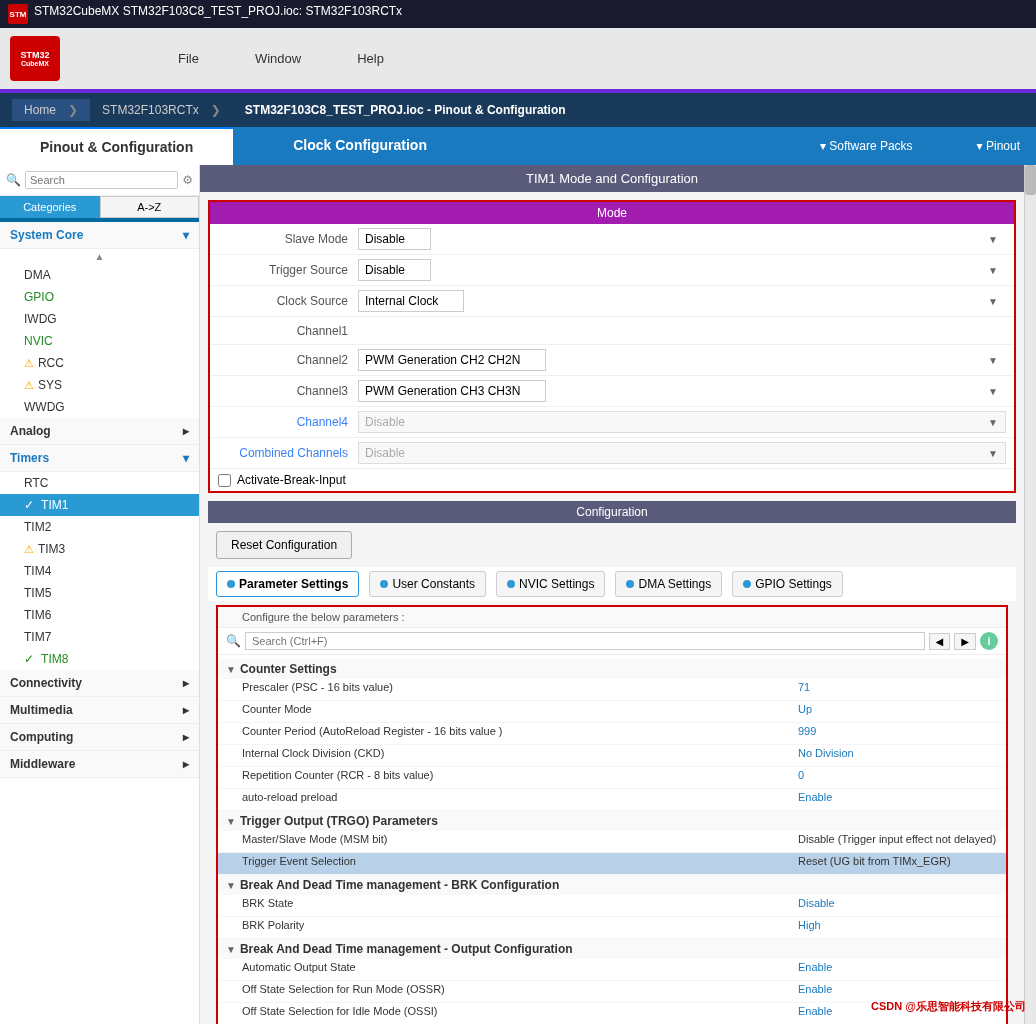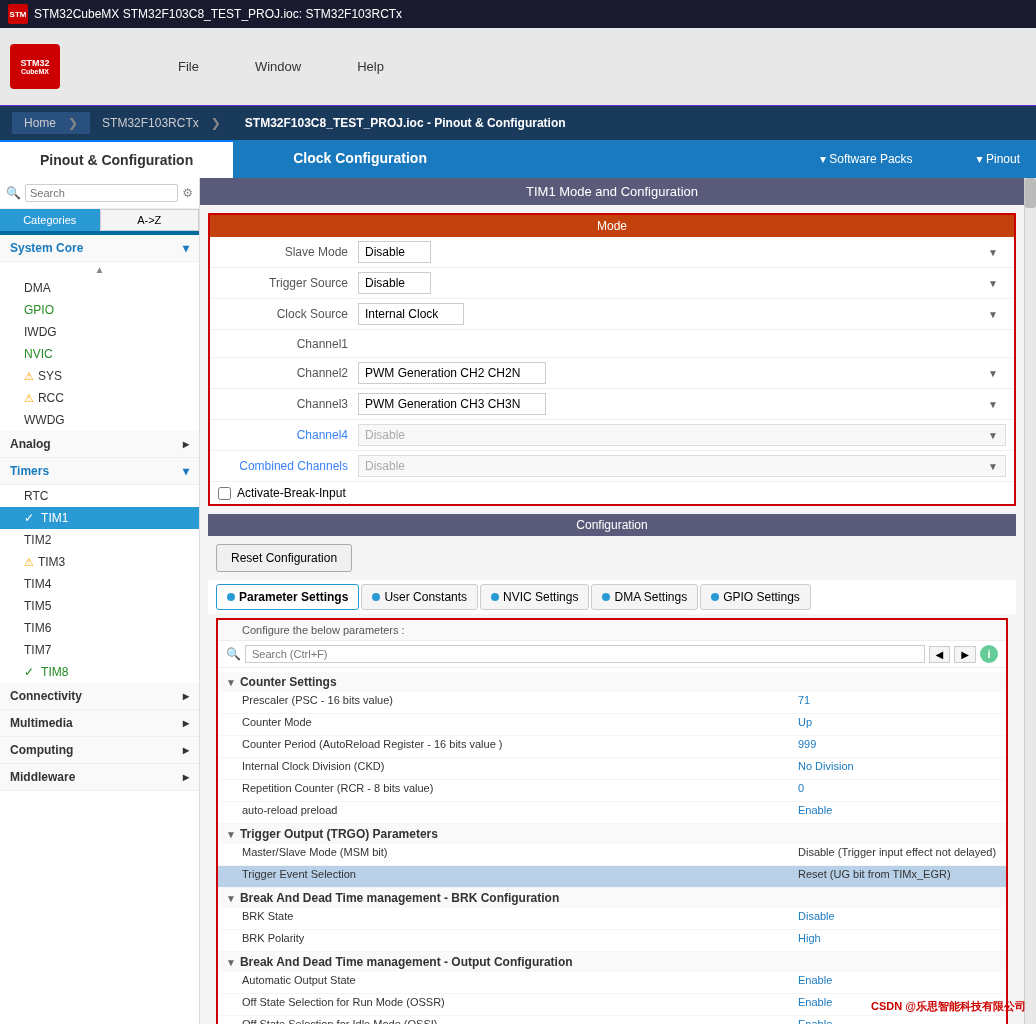--- a/index.html
+++ b/index.html
@@ -1,23 +1,23 @@
 <!DOCTYPE html>
 <html><head>
   <meta charset="utf-8">
   <style>
     * { box-sizing: border-box; margin: 0; padding: 0; font-family: Arial, sans-serif; font-size: 12px; }
     body { background: #f0f0f0; width: 1036px; min-height: 1024px; overflow: hidden; }
 
     
-    #title-bar { background: #1a1a2e; color: white; padding: 4px 8px; font-size: 11px; display: flex; align-items: center; gap: 6px; }
+    #title-bar { background: #1a1a2e; color: white; padding: 4px 8px; font-size: 11px; display: flex; gap: 6px; }
     #title-bar .stm-logo { width: 20px; height: 20px; background: #cc0000; border-radius: 2px; display: flex; align-items: center; justify-content: center; color: white; font-size: 8px; font-weight: bold; }
 
     
-    #menu-bar { background: #e8e8e8; display: flex; align-items: center; padding: 16px 0; border-bottom: 1px solid #6d28d9; }
+    #menu-bar { background: #e8e8e8; display: flex; align-items: center; padding: 8px 0; border-bottom: 4px solid #6d28d9; }
     .stm-logo-main { width: 50px; height: 45px; margin: 0 10px; background: #cc0000; border-radius: 4px; display: flex; flex-direction: column; align-items: center; justify-content: center; color: white; font-size: 7px; font-weight: bold; }
     .menu-items { display: flex; gap: 40px; margin-left: 100px; }
     .menu-item { cursor: pointer; padding: 4px 8px; color: #333; font-size: 13px; text-align: center; }
 
     
     #breadcrumb { background: #1a3a5c; color: white; padding: 6px 12px; display: flex; align-items: center; gap: 0; font-size: 13px; }
     .breadcrumb-item { padding: 4px 12px; color: #ccc; position: relative; display: flex; align-items: center; }
     .breadcrumb-item::after { content: '❯'; margin-left: 12px; color: #888; }
     .breadcrumb-item:last-child::after { display: none; }
     .breadcrumb-item.active { color: white; font-weight: bold; }
@@ -48,38 +48,38 @@
     .sidebar-item-indent { padding-left: 24px; }
 
     
     #content { flex: 1; overflow-y: auto; background: #f5f5f5; }
 
     
     .content-header { background: #5a5a7a; color: white; text-align: center; padding: 6px; font-size: 13px; }
 
     
     .mode-section { border: 2px solid #cc0000; margin: 8px; background: white; }
-    .mode-header { background: #c2410c; color: white; text-align: center; padding: 4px; font-size: 12px; }
+    .mode-header { background: #a21caf; color: white; text-align: center; padding: 4px; font-size: 12px; }
     .form-row { display: flex; align-items: center; padding: 4px 8px; border-bottom: 1px solid #f0f0f0; min-height: 28px; }
     .form-row.disabled { color: #aaa; }
     .form-label { width: 140px; text-align: right; padding-right: 10px; color: #555; font-size: 12px; flex-shrink: 0; }
     .form-label.disabled { color: #3b82f6; }
     .form-select { flex: 1; border: 1px solid #ccc; padding: 3px 24px 3px 6px; background: white; appearance: none; -webkit-appearance: none; position: relative; cursor: pointer; font-size: 12px; }
     .form-select-wrapper { flex: 1; position: relative; }
     .form-select-wrapper::after { content: '▼'; position: absolute; right: 8px; top: 50%; transform: translateY(-50%); font-size: 10px; color: #666; pointer-events: none; }
     .form-select-disabled { flex: 1; border: 1px solid #ddd; padding: 3px 6px; background: #f8f8f8; color: #aaa; font-size: 12px; }
     .form-checkbox { display: flex; align-items: center; gap: 6px; padding: 4px 8px; }
 
     
     .config-section { margin: 8px; }
     .config-header { background: #5a5a7a; color: white; text-align: center; padding: 4px; font-size: 12px; }
     .reset-btn { margin: 8px; padding: 6px 14px; border: 1px solid #aaa; background: #f0f0f0; cursor: pointer; font-size: 12px; border-radius: 3px; }
 
     
-    .param-tabs { display: flex; gap: 2px; padding: 4px 8px; background: white; flex-wrap: wrap; }
+    .param-tabs { display: flex; gap: 10px; padding: 4px 8px; background: white; flex-wrap: wrap; }
     .param-tab { display: flex; align-items: center; gap: 4px; padding: 5px 10px; border: 1px solid #ccc; background: #f5f5f5; cursor: pointer; border-radius: 3px; font-size: 11px; }
     .param-tab .dot { width: 8px; height: 8px; border-radius: 50%; background: #2a9ad4; }
     .param-tab.active { background: white; border-color: #2a9ad4; font-weight: bold; }
 
     
     .param-content { border: 2px solid #cc0000; margin: 4px 8px; background: white; }
     .configure-text { padding: 4px 24px; color: #555; font-size: 11px; background: #f9f9f9; border-bottom: 1px solid #eee; }
 
     
     .param-search { display: flex; align-items: center; gap: 4px; padding: 4px 8px; border-bottom: 1px solid #eee; }
@@ -166,24 +166,24 @@
     <div class="sidebar-item sidebar-item-indent" style="color:#228B22;">
         <span>GPIO</span>
       </div>
     <div class="sidebar-item sidebar-item-indent">
         <span>IWDG</span>
       </div>
     <div class="sidebar-item sidebar-item-indent" style="color:#228B22;">
         <span>NVIC</span>
       </div>
     <div class="sidebar-item sidebar-item-indent warning">
+        <span>RCC</span>
+      </div>
+    <div class="sidebar-item sidebar-item-indent warning">
         <span>SYS</span>
-      </div>
-    <div class="sidebar-item sidebar-item-indent warning">
-        <span>RCC</span>
       </div>
     <div class="sidebar-item sidebar-item-indent">
         <span>WWDG</span>
       </div>
 
     <div class="category-header">
       <span>Analog</span>
       <span>▸</span>
     </div>
 

